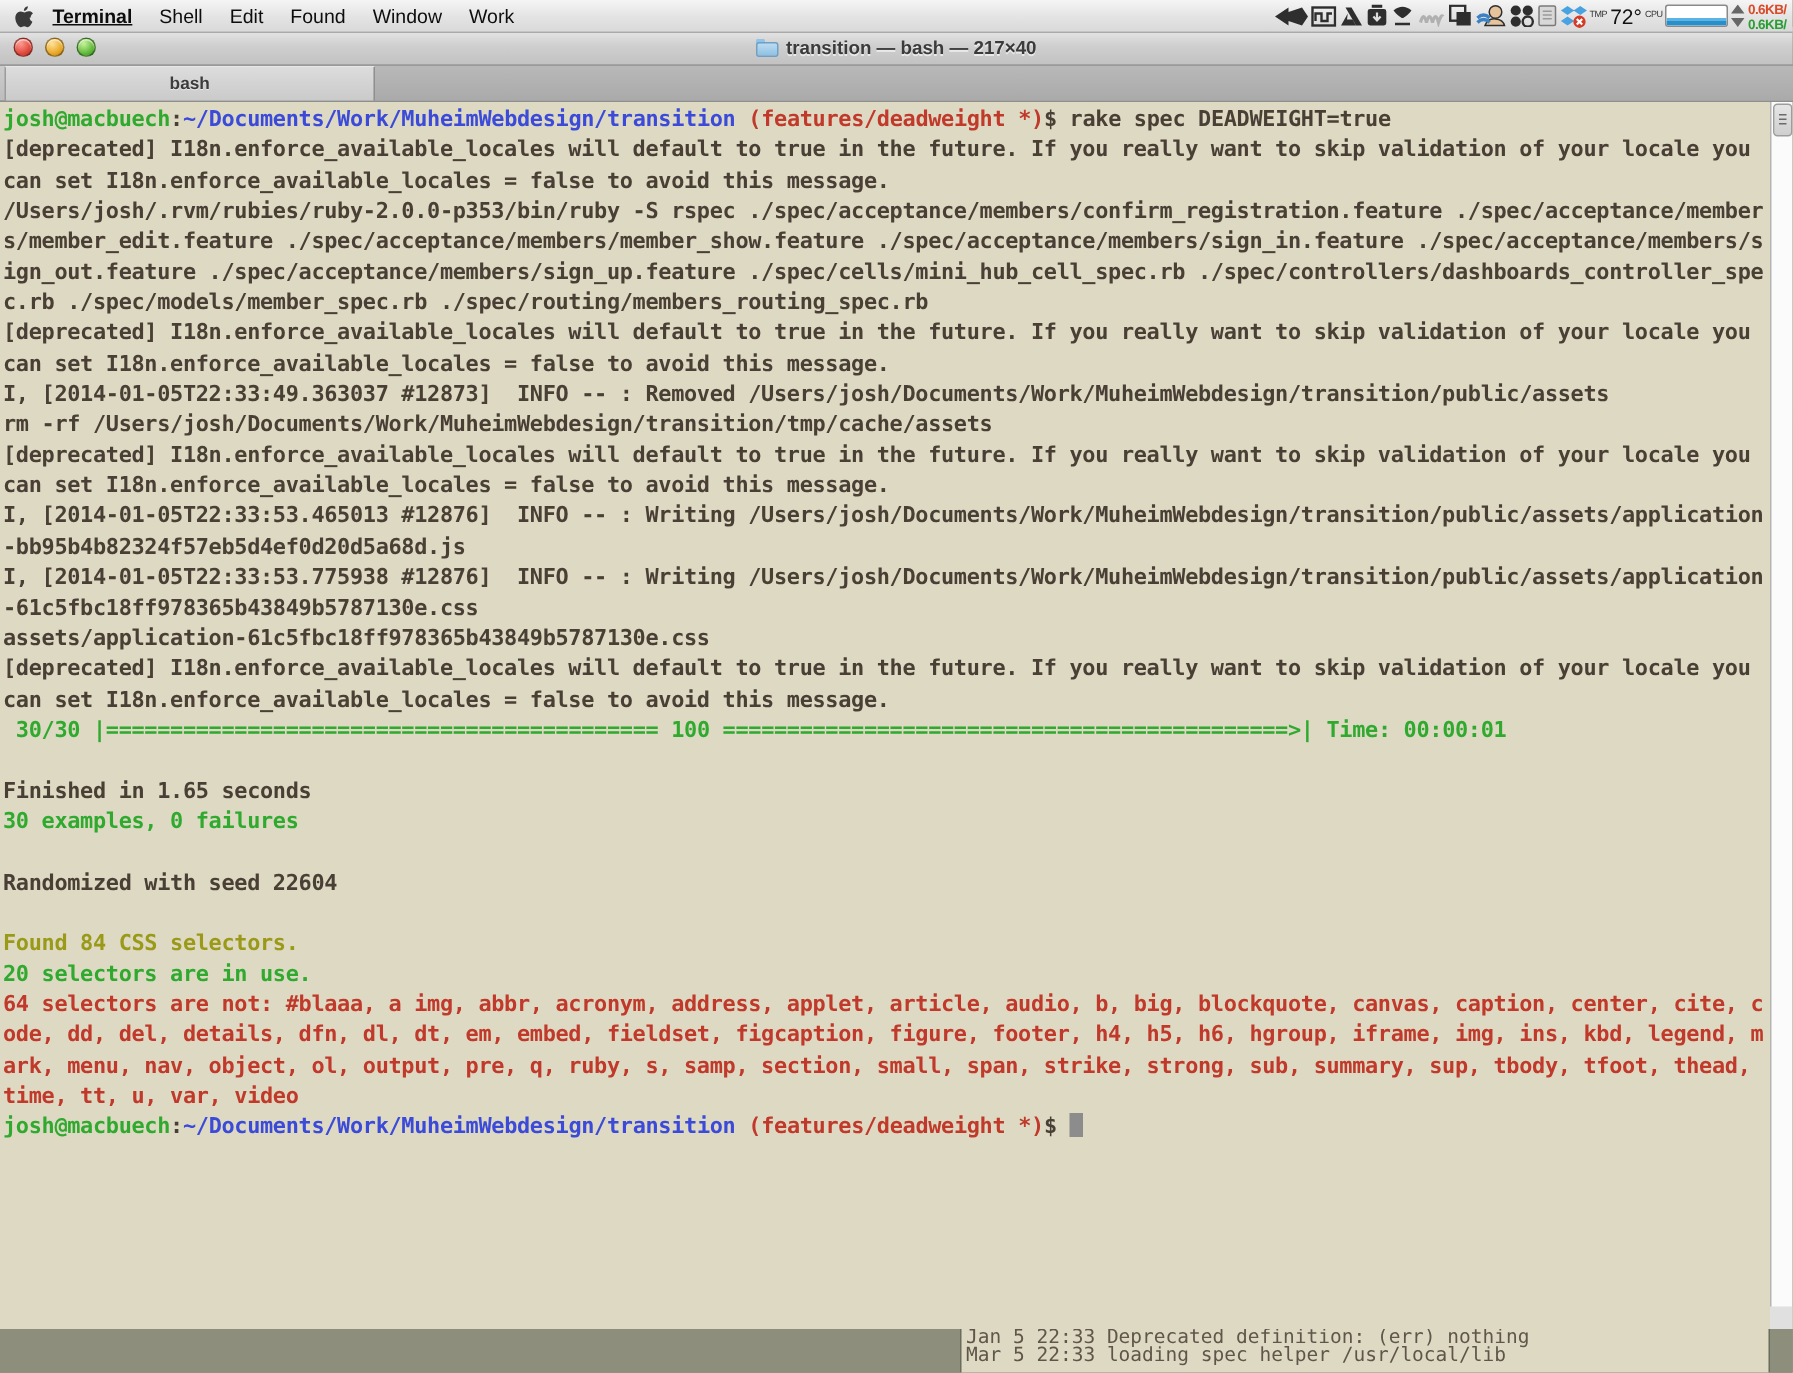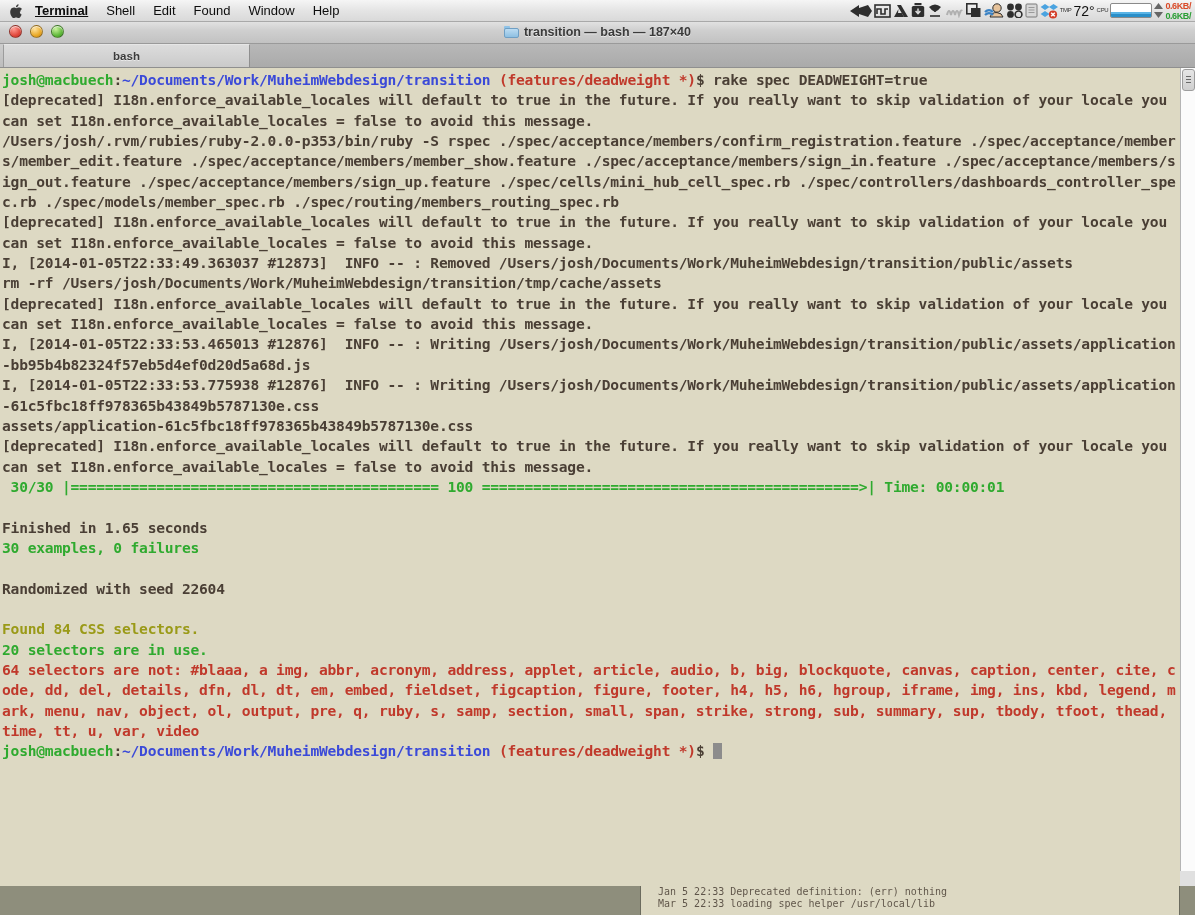--- a/index.html
+++ b/index.html
@@ -192,23 +192,23 @@
 
   
   #bg-window {
     position: absolute; left: 640px; top: 884px; width: 540px; height: 31px;
     background: #ddd9c3;
     border: 1px solid #6b6b5e;
     border-bottom: none;
     z-index: 10;
     overflow: hidden;
     font-family: "DejaVu Sans Mono", monospace;
-    font-size: 10px;
+    font-size: 13px;
     color: #4a3f35;
-    padding: 1px 17px;
+    padding: 1px 3px;
     white-space: nowrap;
   }
   #bg-window .bgline { display: block; line-height: 12px; opacity: 0.85; }
 
   
   #bottom-strip {
     position: absolute; left: 0; bottom: 0; width: 1195px; height: 29px;
     background: #8e8e7c; z-index: 5;
   }
 </style>
@@ -223,21 +223,21 @@
       <svg width="14" height="16" viewBox="0 0 14 16" aria-hidden="true">
         <path d="M9.2 2.4c.5-.6.9-1.5.8-2.4-.8.04-1.7.5-2.3 1.2-.5.6-.9 1.5-.8 2.4.9.07 1.8-.4 2.3-1.2z" fill="#3a3a3a"></path>
         <path d="M12.1 11.2c-.02-2.2 1.8-3.2 1.9-3.3-1-1.5-2.6-1.7-3.2-1.7-1.4-.14-2.7.8-3.4.8-.7 0-1.8-.8-2.9-.78C2.9 6.3 1.6 7.1.9 8.4c-1.4 2.5-.4 6.1 1 8.1.7 1 1.5 2.1 2.6 2 1-.04 1.4-.67 2.7-.67 1.2 0 1.6.67 2.7.65 1.1-.02 1.8-1 2.5-2 .8-1.1 1.1-2.2 1.1-2.3-.03-.01-2.1-.8-2.1-3.2z" fill="#3a3a3a" transform="translate(0,-2.2)"></path>
       </svg>
     </div>
     <div class="menu-item app-name">Terminal</div>
     <div class="menu-item">Shell</div>
     <div class="menu-item">Edit</div>
     <div class="menu-item">Found</div>
     <div class="menu-item">Window</div>
-    <div class="menu-item">Help</div>
+    <div class="menu-item">Work</div>
   </div>
 
   <div class="menu-right">
     <div class="status-icon">
       <svg width="22" height="14" viewBox="0 0 22 14">
           <path d="M0 7 L9 1 L9 4 L18 1 L22 7 L18 13 L9 10 L9 13 Z" fill="#2e2e2e"></path>
         </svg>
     </div>
     <div class="status-icon">
       <svg width="17" height="14" viewBox="0 0 17 14">
@@ -344,21 +344,21 @@
     <div class="traffic">
       <div class="light red"></div>
       <div class="light yellow"></div>
       <div class="light green"></div>
     </div>
     <div class="title-center">
       <span class="folder-icon">
         <span class="tab"></span>
           <span class="body"></span>
       </span>
-      <span>transition — bash — 187×40</span>
+      <span>transition — bash — 217×40</span>
     </div>
   </div>
 
   <div id="tabbar">
     <div class="tab active">bash</div>
     <div class="tab filler"></div>
   </div>
 
   <div id="term-body">
     <div id="term-text"><span class="ln"><span class="c-green">josh@macbuech</span><span class="c-plain">:</span><span class="c-blue">~/Documents/Work/MuheimWebdesign/transition</span><span class="c-plain"> </span><span class="c-red">(features/deadweight *)</span><span class="c-plain">$ rake spec DEADWEIGHT=true</span></span><span class="ln"><span class="c-plain">[deprecated] I18n.enforce_available_locales will default to true in the future. If you really want to skip validation of your locale you can set I18n.enforce_available_locales = false to avoid this message.</span></span><span class="ln"><span class="c-plain">/Users/josh/.rvm/rubies/ruby-2.0.0-p353/bin/ruby -S rspec ./spec/acceptance/members/confirm_registration.feature ./spec/acceptance/members/member_edit.feature ./spec/acceptance/members/member_show.feature ./spec/acceptance/members/sign_in.feature ./spec/acceptance/members/sign_out.feature ./spec/acceptance/members/sign_up.feature ./spec/cells/mini_hub_cell_spec.rb ./spec/controllers/dashboards_controller_spec.rb ./spec/models/member_spec.rb ./spec/routing/members_routing_spec.rb</span></span><span class="ln"><span class="c-plain">[deprecated] I18n.enforce_available_locales will default to true in the future. If you really want to skip validation of your locale you can set I18n.enforce_available_locales = false to avoid this message.</span></span><span class="ln"><span class="c-plain">I, [2014-01-05T22:33:49.363037 #12873]  INFO -- : Removed /Users/josh/Documents/Work/MuheimWebdesign/transition/public/assets</span></span><span class="ln"><span class="c-plain">rm -rf /Users/josh/Documents/Work/MuheimWebdesign/transition/tmp/cache/assets</span></span><span class="ln"><span class="c-plain">[deprecated] I18n.enforce_available_locales will default to true in the future. If you really want to skip validation of your locale you can set I18n.enforce_available_locales = false to avoid this message.</span></span><span class="ln"><span class="c-plain">I, [2014-01-05T22:33:53.465013 #12876]  INFO -- : Writing /Users/josh/Documents/Work/MuheimWebdesign/transition/public/assets/application-bb95b4b82324f57eb5d4ef0d20d5a68d.js</span></span><span class="ln"><span class="c-plain">I, [2014-01-05T22:33:53.775938 #12876]  INFO -- : Writing /Users/josh/Documents/Work/MuheimWebdesign/transition/public/assets/application-61c5fbc18ff978365b43849b5787130e.css</span></span><span class="ln"><span class="c-plain">assets/application-61c5fbc18ff978365b43849b5787130e.css</span></span><span class="ln"><span class="c-plain">[deprecated] I18n.enforce_available_locales will default to true in the future. If you really want to skip validation of your locale you can set I18n.enforce_available_locales = false to avoid this message.</span></span><span class="ln"><span class="c-green"> 30/30 |=========================================== 100 ============================================&gt;| Time: 00:00:01</span></span><span class="ln"><span class="c-plain"></span></span><span class="ln"><span class="c-plain">Finished in 1.65 seconds</span></span><span class="ln"><span class="c-green">30 examples, 0 failures</span></span><span class="ln"><span class="c-plain"></span></span><span class="ln"><span class="c-plain">Randomized with seed 22604</span></span><span class="ln"><span class="c-plain"></span></span><span class="ln"><span class="c-olive">Found 84 CSS selectors.</span></span><span class="ln"><span class="c-green">20 selectors are in use.</span></span><span class="ln"><span class="c-red">64 selectors are not: #blaaa, a img, abbr, acronym, address, applet, article, audio, b, big, blockquote, canvas, caption, center, cite, code, dd, del, details, dfn, dl, dt, em, embed, fieldset, figcaption, figure, footer, h4, h5, h6, hgroup, iframe, img, ins, kbd, legend, mark, menu, nav, object, ol, output, pre, q, ruby, s, samp, section, small, span, strike, strong, sub, summary, sup, tbody, tfoot, thead, time, tt, u, var, video</span></span><span class="ln"><span class="c-green">josh@macbuech</span><span class="c-plain">:</span><span class="c-blue">~/Documents/Work/MuheimWebdesign/transition</span><span class="c-plain"> </span><span class="c-red">(features/deadweight *)</span><span class="c-plain">$ </span><span class="cursor"></span></span></div>

